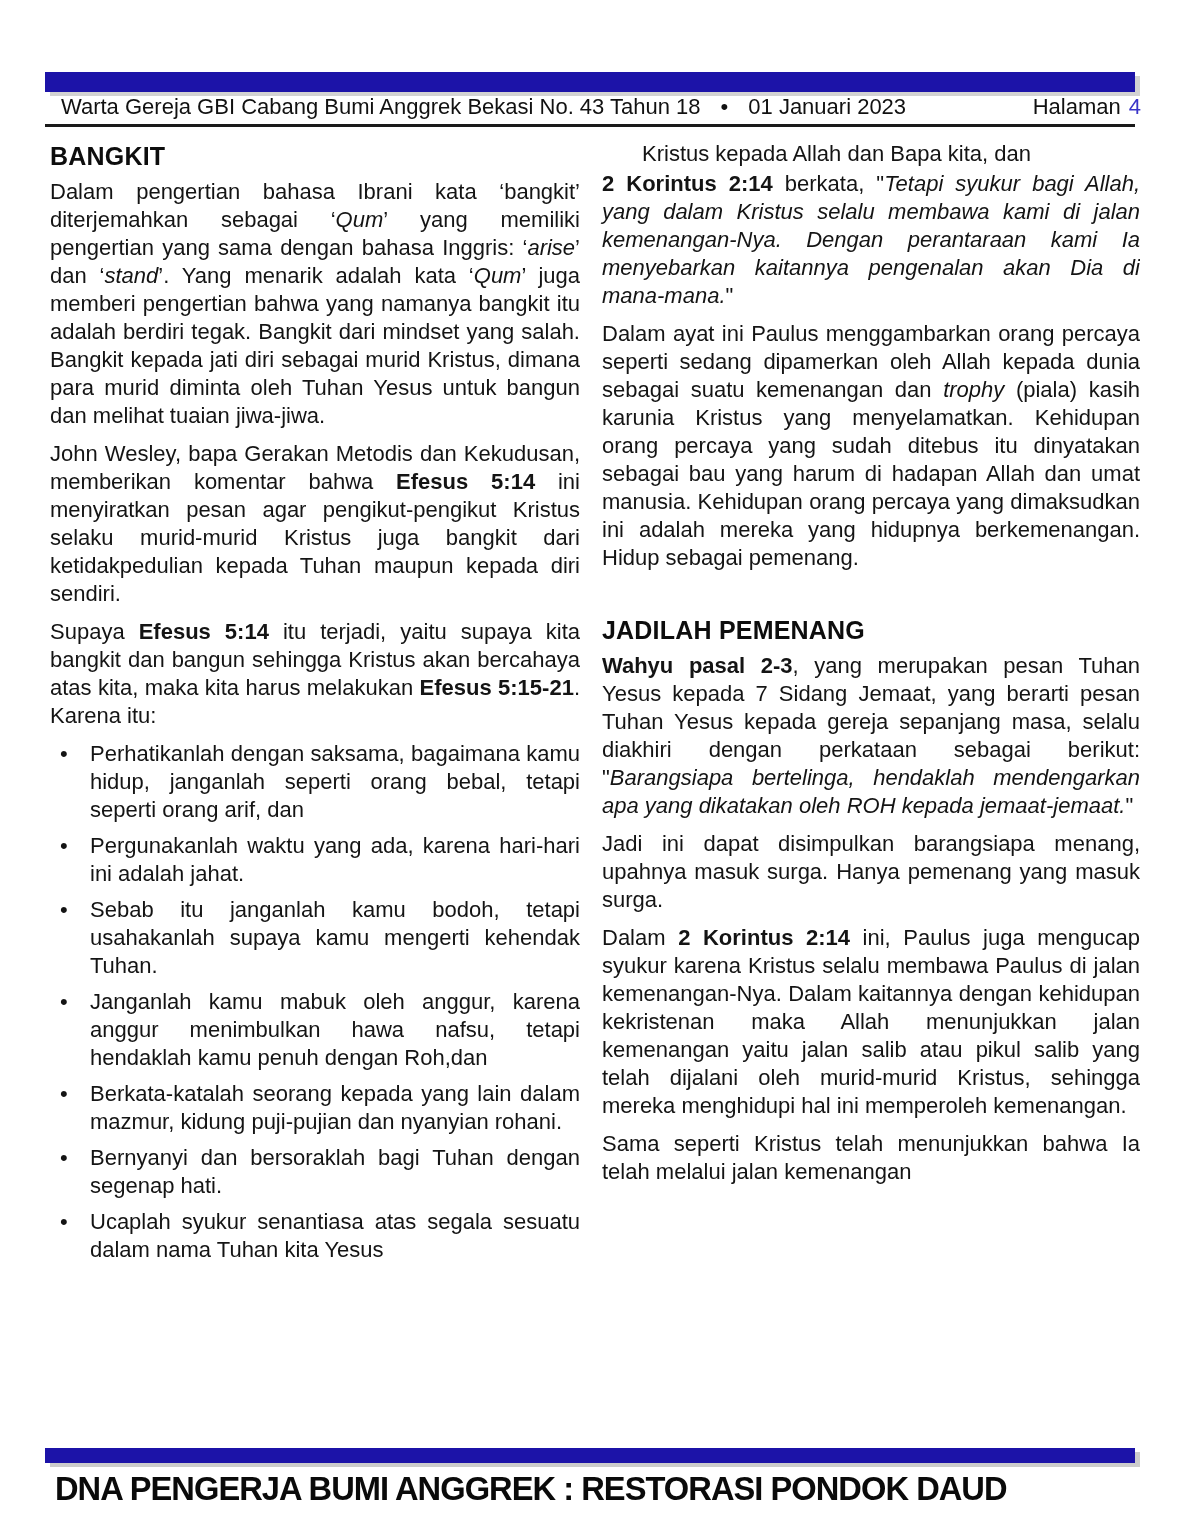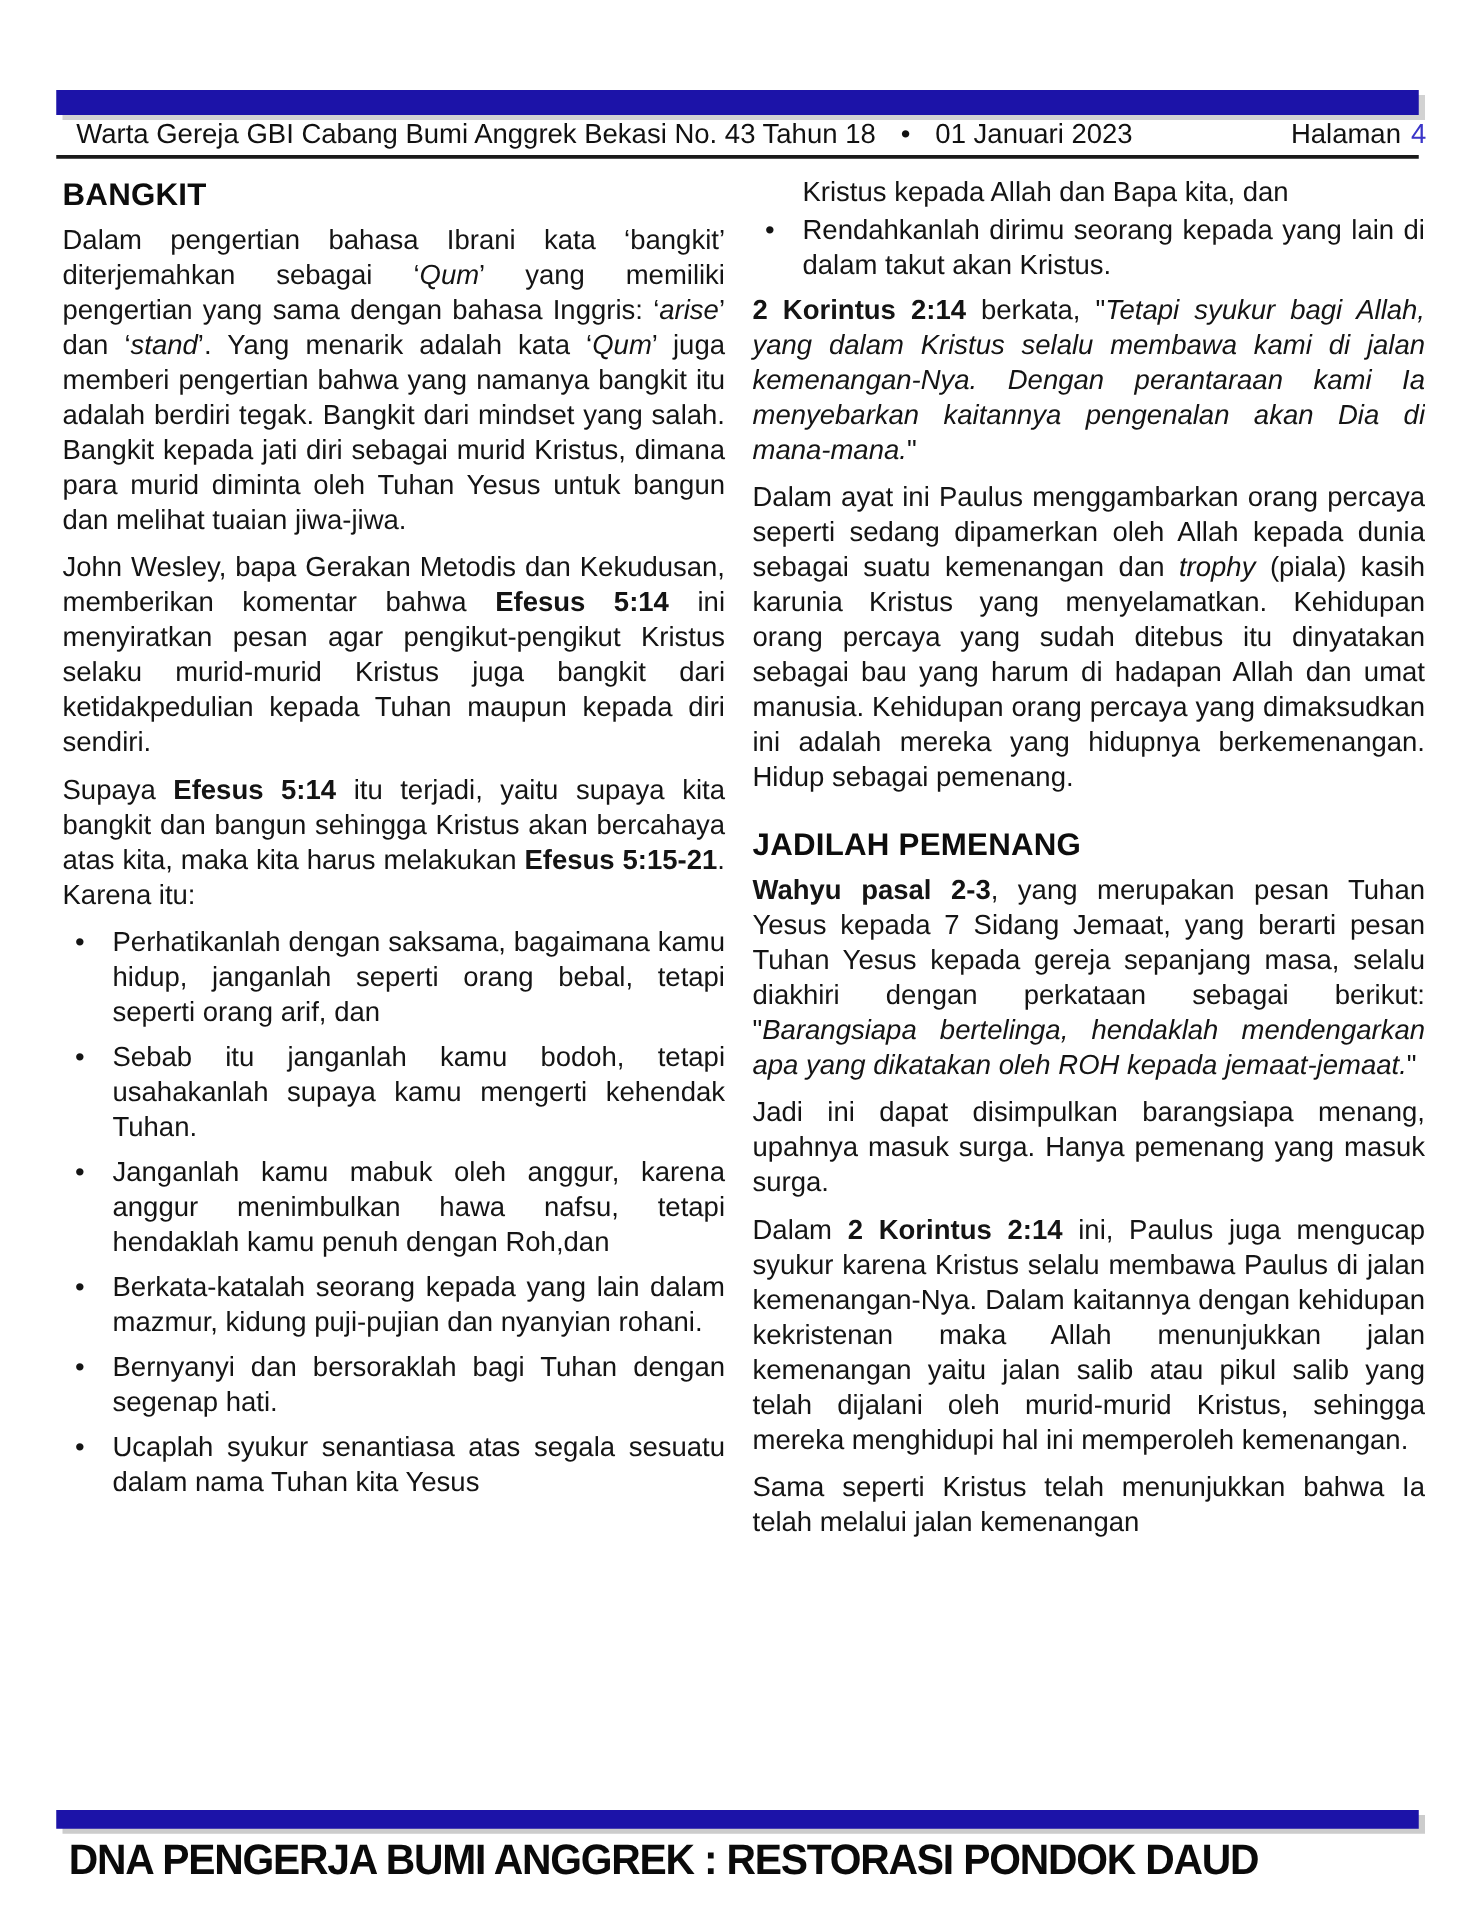--- a/index.html
+++ b/index.html
@@ -33,21 +33,21 @@
     position:absolute;top:140px;left:50px;width:1090px;height:1302px;
     display:flex;gap:22px;overflow:hidden;
   }
   .col{font-size:22px;line-height:28px;}
   .col.left{width:530px;}
   .col.right{width:538px;}
   h2.sec{
     font-size:25px;line-height:32px;margin:0 0 6px 0;
     font-weight:700;letter-spacing:0.2px;color:#0d0d0d;
   }
-  h2.sec.gap-top{margin-top:24px;}
+  h2.sec.gap-top{margin-top:42px;}
   p.para{margin:0 0 10px 0;text-align:justify;}
   .i{font-style:italic;}
   .b{font-weight:700;}
   ul.blist{list-style:none;margin:2px 0 0 0;padding:0;}
   ul.blist li{
     position:relative;padding-left:40px;margin:0 0 8px 0;text-align:justify;
   }
   ul.blist li::before{
     content:"\2022";
     position:absolute;left:10px;top:0;
@@ -91,34 +91,32 @@
       <h2 class="sec">BANGKIT</h2>
 
       <p class="para"><span>Dalam pengertian bahasa Ibrani kata ‘bangkit’ diterjemahkan sebagai ‘</span><span class="i">Qum</span><span>’ yang memiliki pengertian yang sama dengan bahasa Inggris: ‘</span><span class="i">arise</span><span>’ dan ‘</span><span class="i">stand</span><span>’. Yang menarik adalah kata ‘</span><span class="i">Qum</span><span>’ juga memberi pengertian bahwa yang namanya bangkit itu adalah berdiri tegak. Bangkit dari mindset yang salah. Bangkit kepada jati diri sebagai murid Kristus, dimana para murid diminta oleh Tuhan Yesus untuk bangun dan melihat tuaian jiwa-jiwa.</span></p>
 
       <p class="para"><span>John Wesley, bapa Gerakan Metodis dan Kekudusan, memberikan komentar bahwa </span><span class="b">Efesus 5:14</span><span> ini menyiratkan pesan agar pengikut-pengikut Kristus selaku murid-murid Kristus juga bangkit dari ketidakpedulian kepada Tuhan maupun kepada diri sendiri.</span></p>
 
       <p class="para"><span>Supaya </span><span class="b">Efesus 5:14</span><span> itu terjadi, yaitu supaya kita bangkit dan bangun sehingga Kristus akan bercahaya atas kita, maka kita harus melakukan </span><span class="b">Efesus 5:15-21</span><span>. Karena itu:</span></p>
 
       <ul class="blist">
         <li>Perhatikanlah dengan saksama, bagaimana kamu hidup, janganlah seperti orang bebal, tetapi seperti orang arif, dan</li>
+        <li>Pergunakanlah waktu yang ada, karena hari-hari ini adalah jahat.</li>
         <li>Sebab itu janganlah kamu bodoh, tetapi usahakanlah supaya kamu mengerti kehendak Tuhan.</li>
         <li>Janganlah kamu mabuk oleh anggur, karena anggur menimbulkan hawa nafsu, tetapi hendaklah kamu penuh dengan Roh,dan</li>
         <li>Berkata-katalah seorang kepada yang lain dalam mazmur, kidung puji-pujian dan nyanyian rohani.</li>
         <li>Bernyanyi dan bersoraklah bagi Tuhan dengan segenap hati.</li>
         <li>Ucaplah syukur senantiasa atas segala sesuatu dalam nama Tuhan kita Yesus</li>
       </ul>
     </div>
 
     <div class="col right">
       <div class="cont-line">Kristus kepada Allah dan Bapa kita, dan</div>
 
-      <ul class="blist">
-        <li>Rendahkanlah dirimu seorang kepada yang lain di dalam takut akan Kristus.</li>
-      </ul>
 
       <p class="para"><span class="b">2 Korintus 2:14</span><span> berkata, "</span><span class="i">Tetapi syukur bagi Allah, yang dalam Kristus selalu membawa kami di jalan kemenangan-Nya. Dengan perantaraan kami Ia menyebarkan kaitannya pengenalan akan Dia di mana-mana.</span><span>"</span></p>
 
       <p class="para"><span>Dalam ayat ini Paulus menggambarkan orang percaya seperti sedang dipamerkan oleh Allah kepada dunia sebagai suatu kemenangan dan </span><span class="i">trophy</span><span> (piala) kasih karunia Kristus yang menyelamatkan. Kehidupan orang percaya yang sudah ditebus itu dinyatakan sebagai bau yang harum di hadapan Allah dan umat manusia. Kehidupan orang percaya yang dimaksudkan ini adalah mereka yang hidupnya berkemenangan. Hidup sebagai pemenang.</span></p>
 
       <h2 class="sec gap-top">JADILAH PEMENANG</h2>
 
       <p class="para"><span class="b">Wahyu pasal 2-3</span><span>, yang merupakan pesan Tuhan Yesus kepada 7 Sidang Jemaat, yang berarti pesan Tuhan Yesus kepada gereja sepanjang masa, selalu diakhiri dengan perkataan sebagai berikut: "</span><span class="i">Barangsiapa bertelinga, hendaklah mendengarkan apa yang dikatakan oleh ROH kepada jemaat-jemaat.</span><span>"</span></p>
 
       <p class="para">Jadi ini dapat disimpulkan barangsiapa menang, upahnya masuk surga. Hanya pemenang yang masuk surga.</p>

